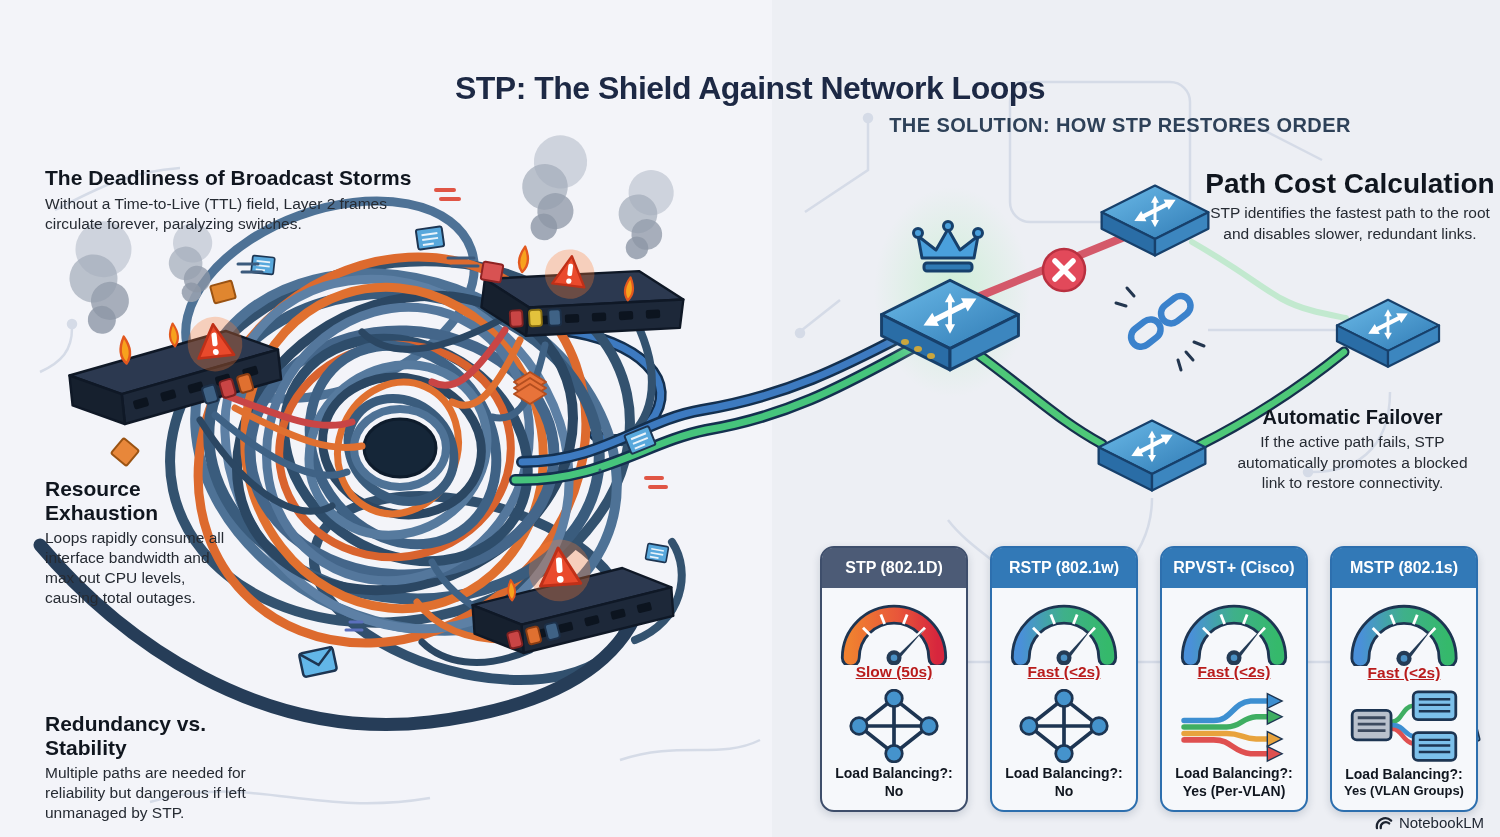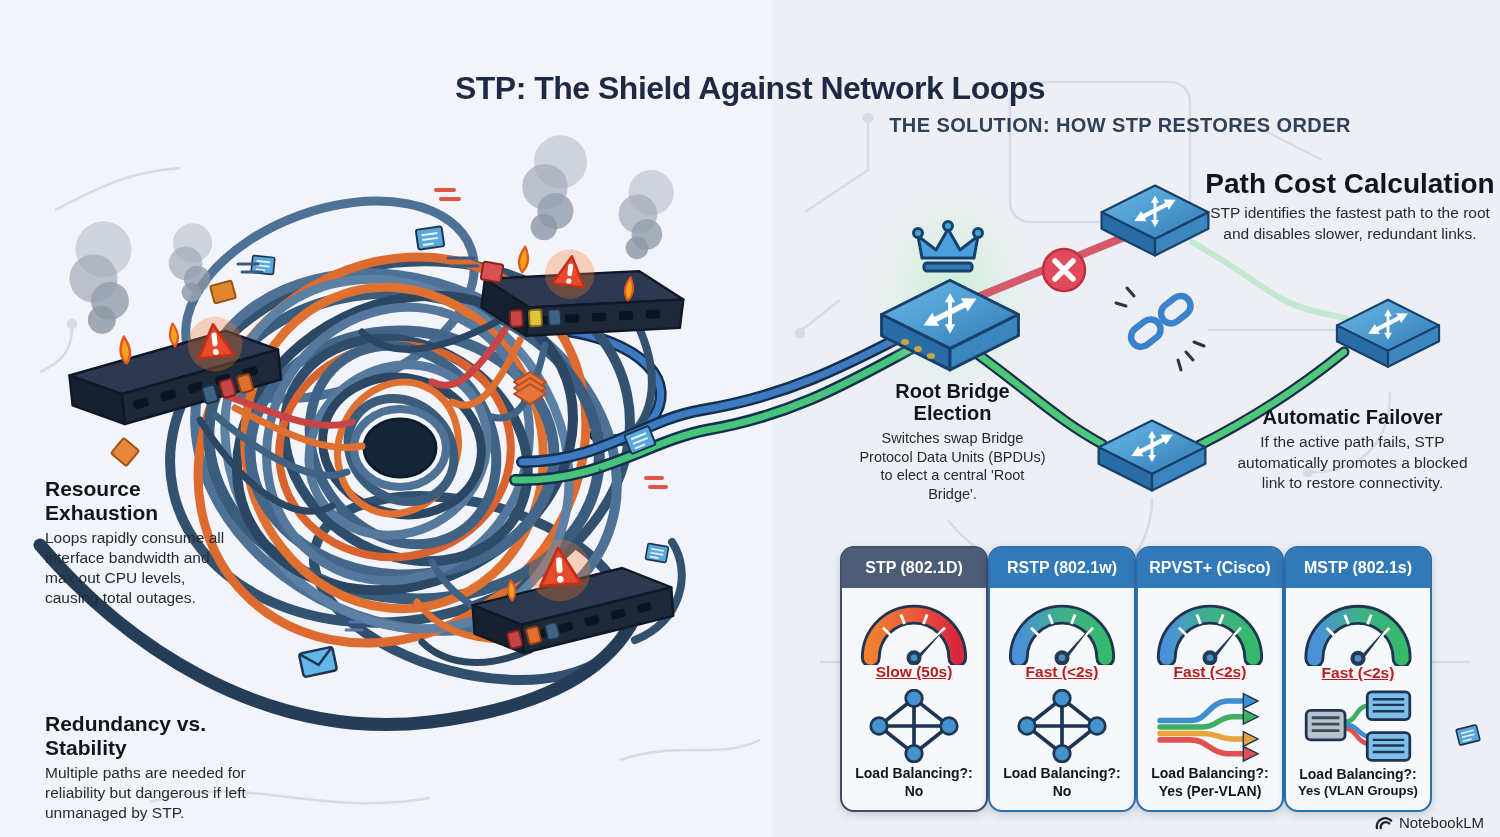--- a/index.html
+++ b/index.html
@@ -16,21 +16,21 @@
   .sect h3{margin:0 0 4px 0;font-size:21px;font-weight:700;color:#10161f;line-height:1.12;}
   .sect p{margin:0;font-size:15.5px;color:#262b33;line-height:1.3;}
   .sect.center{text-align:center;}
   .s-dead{left:45px;top:166px;width:400px;}
   .s-res{left:45px;top:477px;width:210px;} .s-res h3{width:165px;} .s-res p{width:190px;}
   .s-red{left:45px;top:688px;width:250px;margin-top:24px;} .s-red h3{width:170px;} .s-red p{width:245px;}
   .s-root{left:855px;top:380px;width:195px;} .s-root h3{font-size:20px;} .s-root p{font-size:14.5px;}
   .s-path{left:1205px;top:168px;width:290px;} .s-path h3{font-size:28px;}
   .s-fail{left:1235px;top:406px;width:235px;} .s-fail h3{font-size:20px;text-align:center;}
   
-  .cards{position:absolute;left:840px;top:546px;z-index:3;display:flex;}
+  .cards{position:absolute;left:820px;top:546px;z-index:3;display:flex;gap:22px;}
   .card{width:144px;height:262px;background:#f6f8fb;border:2.5px solid #2d6fae;border-radius:14px;
         box-shadow:0 3px 8px rgba(30,50,80,.18);display:flex;flex-direction:column;align-items:center;}
   .card.slow{border-color:#3e4e6b;}
   .card .chead{width:100%;height:40px;background:#3279b7;border-radius:10px 10px 0 0;
         color:#fff;font-size:16px;font-weight:700;text-align:center;line-height:40px;}
   .card.slow .chead{background:#4c5b76;}
   .card .gauge{margin-top:4px;}
   .card .speed{font-size:15.5px;font-weight:700;color:#b91c1c;margin-top:-2px;text-decoration:underline;}
   .card .cicon{margin-top:7px;height:76px;display:flex;align-items:center;}
   .card .lb{margin-top:auto;margin-bottom:10px;text-align:center;font-size:14px;font-weight:700;
@@ -294,33 +294,33 @@
       <path d="M1186,352 l7,8 M1194,342 l10,4 M1178,360 l3,10"></path>
       <path d="M1134,296 l-7,-8 M1126,306 l-10,-3"></path>
     </g>
   </g>
 </svg>
 
 <div class="tb title">STP: The Shield Against Network Loops</div>
 
 <div class="tb colhead solution">THE SOLUTION: HOW STP RESTORES ORDER</div>
 
+<div class="tb sect s-dead">
+  <h3>The Deadliness of Broadcast Storms</h3>
+  <p>Without a Time-to-Live (TTL) field, Layer 2 frames circulate forever, paralyzing switches.</p>
+</div>
 <div class="tb sect s-res">
   <h3>Resource Exhaustion</h3>
   <p>Loops rapidly consume all interface bandwidth and max out CPU levels, causing total outages.</p>
 </div>
 <div class="tb sect s-red">
   <h3>Redundancy vs. Stability</h3>
   <p>Multiple paths are needed for reliability but dangerous if left unmanaged by STP.</p>
 </div>
 
-<div class="tb sect center s-root">
-  <h3>Root Bridge Election</h3>
-  <p>Switches swap Bridge Protocol Data Units (BPDUs) to elect a central 'Root Bridge'.</p>
-</div>
 <div class="tb sect center s-path">
   <h3>Path Cost Calculation</h3>
   <p>STP identifies the fastest path to the root and disables slower, redundant links.</p>
 </div>
 <div class="tb sect center s-fail">
   <h3>Automatic Failover</h3>
   <p>If the active path fails, STP automatically promotes a blocked link to restore connectivity.</p>
 </div>
 
 <div class="cards">

